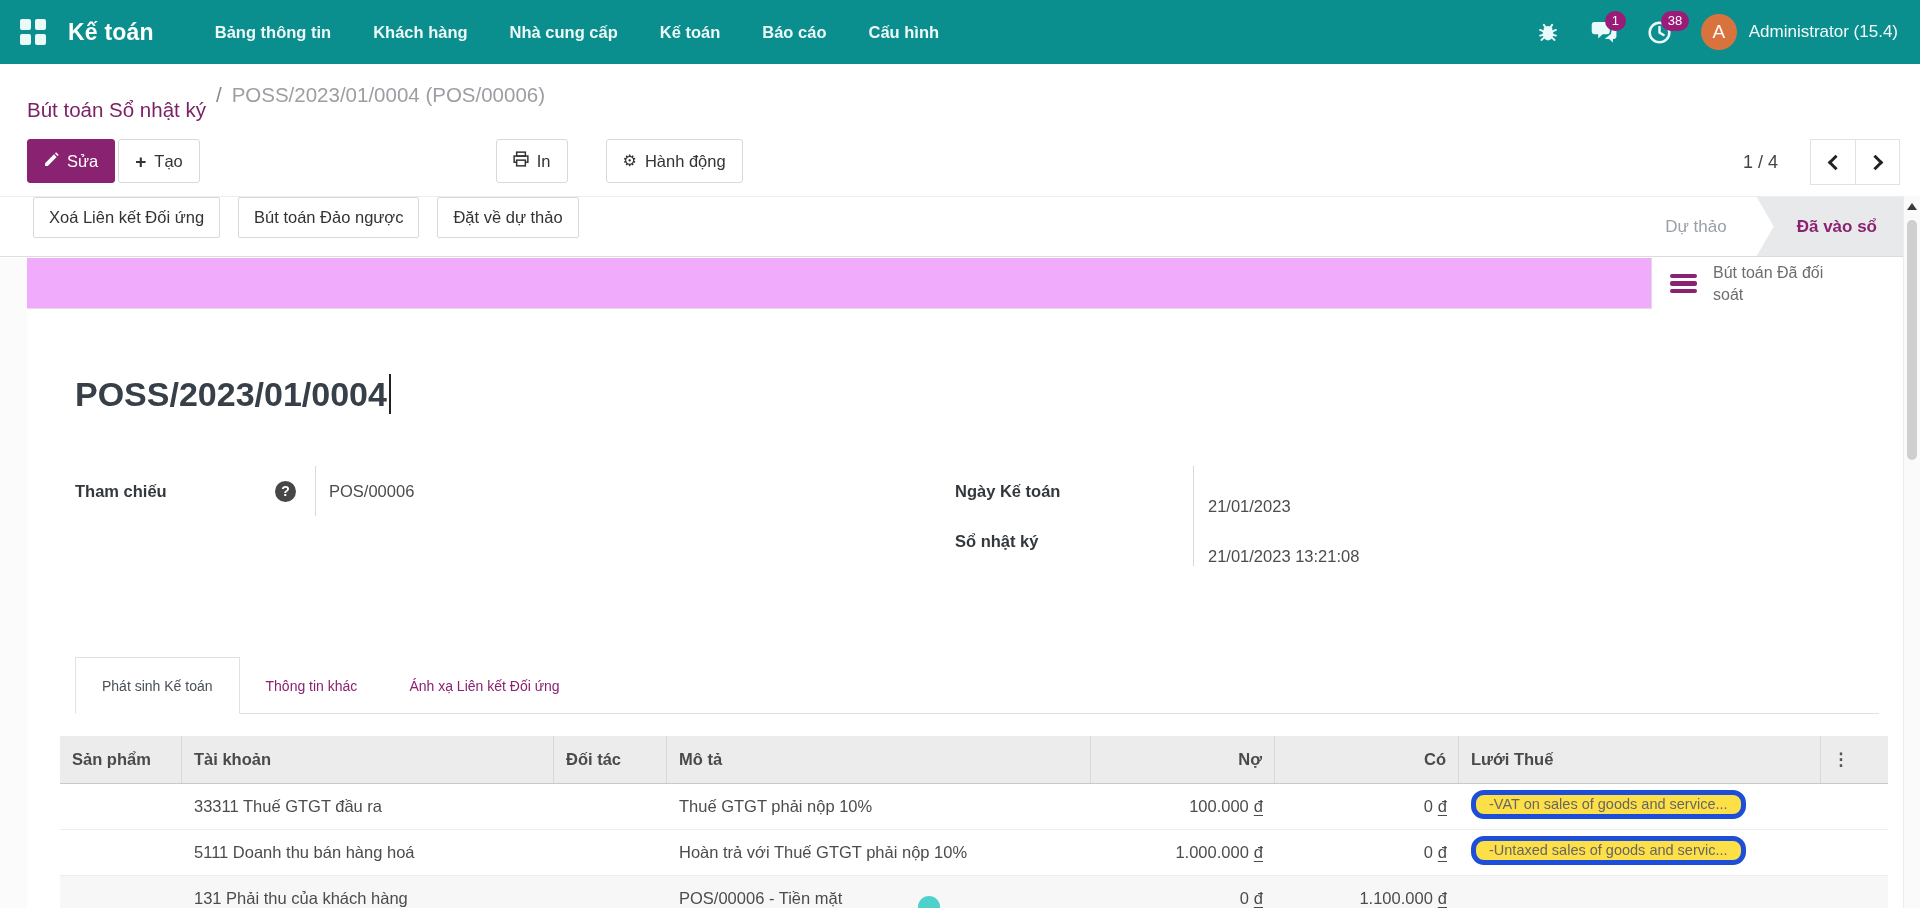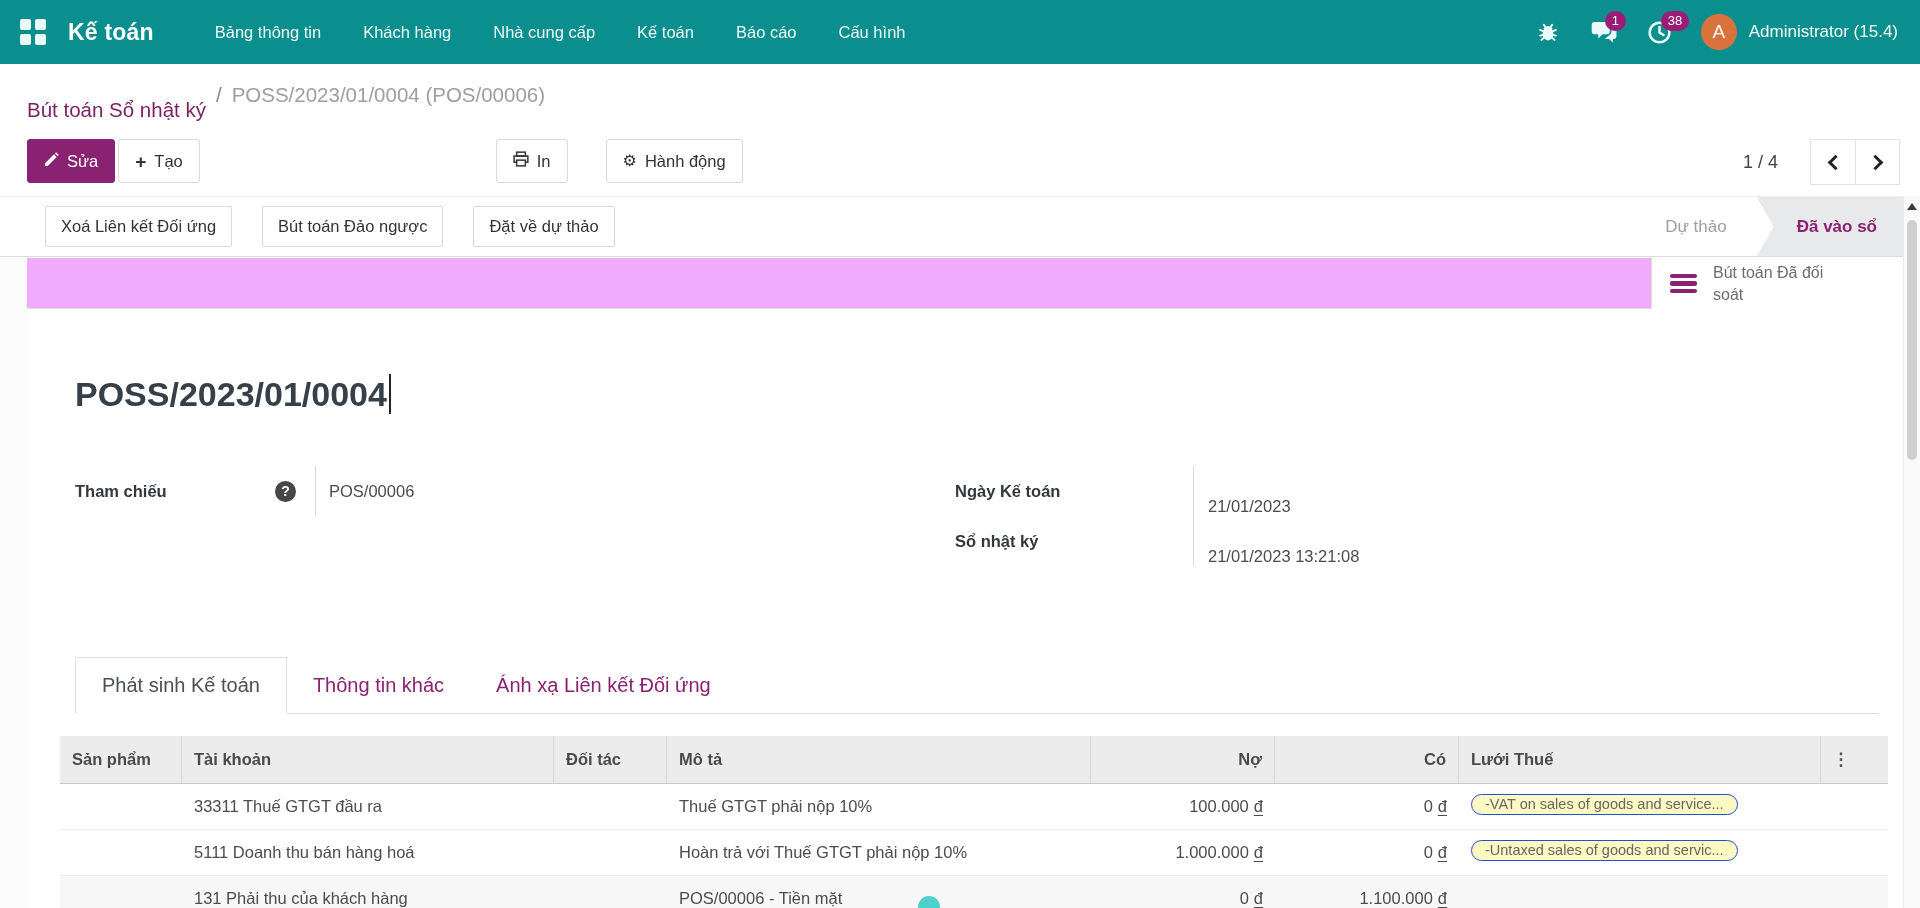--- a/index.html
+++ b/index.html
@@ -5,21 +5,21 @@
   * { margin:0; padding:0; box-sizing:border-box; }
   html,body { width:1920px; height:908px; }
   body { font-family:"Liberation Sans", sans-serif; background:#fff; overflow:hidden; }
   .screen { position:relative; width:1920px; height:908px; background:#fff; overflow:hidden; }
 
   
   .nav { position:absolute; top:0; left:0; right:0; height:64px; background:#0b8e8e; display:flex; align-items:center; padding:0 22px 0 20px; color:#fff; }
   .apps-grid { width:26px; height:26px; display:grid; grid-template-columns:11px 11px; grid-template-rows:11px 11px; gap:4px; margin-right:22px; cursor:pointer; }
   .apps-grid span { background:#eafafa; border-radius:2px; }
   .brand { font-size:23px; font-weight:700; margin-right:40px; letter-spacing:.2px; }
-  .nav-menu { display:flex; align-items:center; height:52px; }
+  .nav-menu { display:flex; align-items:center; height:52px;font-weight:bold; }
   .nav-item { padding:0 21px; height:64px; display:flex; align-items:center; font-size:16.5px; color:#eef9f9; cursor:pointer; }
   .nav-right { margin-left:auto; display:flex; align-items:center; gap:26px; }
   .nav-icon { position:relative; width:30px; height:30px; display:flex; align-items:center; justify-content:center; cursor:pointer; }
   .badge { position:absolute; top:-6px; left:16px; background:#9b1b79; color:#fff; font-size:13px; line-height:20px; padding:0 7px; border-radius:11px; font-weight:400; }
   .avatar-wrap { display:flex; align-items:center; gap:12px; cursor:pointer; }
   .avatar { width:36px; height:36px; border-radius:50%; background:#d9733d; color:#fff; display:flex; align-items:center; justify-content:center; font-size:19px; }
   .username { font-size:17px; color:#f4fbfb; }
 
   
   .breadcrumb-row { position:absolute; top:64px; left:0; right:0; height:62px; display:flex; align-items:center; padding-left:27px; font-size:20.5px; background:#fff; }
@@ -39,21 +39,21 @@
   .pager { position:absolute; right:20px; top:13px; display:flex; align-items:center; gap:32px; }
   .pager-text { font-size:18px; color:#444; }
   .pager-btns { display:flex; border:1px solid #e2e2e2; }
   .pager-btn { width:44px; height:44px; background:#fff; display:flex; align-items:center; justify-content:center; cursor:pointer; }
   .pager-btn + .pager-btn { border-left:1px solid #e2e2e2; }
   .chev { width:11px; height:11px; border-left:3.5px solid #222; border-bottom:3.5px solid #222; }
   .chev.prev { transform:rotate(45deg); margin-left:4px; }
   .chev.next { transform:rotate(-135deg); margin-right:4px; }
 
   
-  .status-row { position:absolute; top:196px; left:0; right:17px; height:61px; background:#fff; border-top:1px solid #ededed; border-bottom:1px solid #dcdcdc; display:flex; align-items:center; padding-left:45px; gap:30px; }
+  .status-row { position:absolute; top:196px; left:0; right:17px; height:61px; background:#fff; border-top:1px solid #ededed; border-bottom:1px solid #dcdcdc; display:flex; align-items:flex-start; padding-left:33px; gap:18px; }
   .status-btn { height:41px; background:#fff; border:1px solid #d9d9d9; font-size:16.5px; color:#333; padding:0 15px; display:inline-flex; align-items:center; cursor:pointer; border-radius:2px; }
   .stages { position:absolute; right:0; top:0; bottom:0; display:flex; align-items:center; }
   .stage-draft { color:#9aa0a6; font-size:17px; margin-right:30px; cursor:pointer; }
   .stage-active { height:100%; background:#e8e9eb; display:flex; align-items:center; padding:0 26px 0 40px; clip-path:polygon(0 0, 100% 0, 100% 100%, 0 100%, 17px 50%); color:#8b2271; font-weight:700; font-size:17px; cursor:default; }
 
   
   .content { position:absolute; top:258px; left:0; right:0; bottom:0; background:#fbfbfb; }
   .sheet { position:absolute; left:27px; right:17px; top:0; bottom:0; background:#fff; overflow:hidden; }
   .button-box-strip { position:absolute; top:0; left:0; right:0; height:51px; border-bottom:1px solid #e1e1e1; background:#f0abfc; }
   .stat-button { position:absolute; right:0; top:0; width:252px; height:51px; border-left:1px solid #ddd; display:flex; align-items:center; padding-left:18px; gap:16px; cursor:pointer; background:#fff; }
@@ -74,21 +74,21 @@
   .fvalue { padding-left:13px; font-size:16.5px; color:#4c4c4c; }
   .fcol-right { display:flex; }
   .fcol-right .labels { width:238px; }
   .fcol-right .labels .frow { }
   .fcol-right .values { border-left:1px solid #d9d9d9; padding-left:14px; }
   .fcol-right .values .frow { color:#4c4c4c; font-size:16.5px;align-items:flex-end; }
   .link-purple { color:#8b2271; cursor:pointer; }
 
   
   .tabs { position:absolute; top:398px; left:48px; right:24px; height:58px; display:flex; align-items:flex-end; border-bottom:1px solid #dee2e6; }
-  .tab { height:57px; display:flex; align-items:center; padding:0 26px; font-size:20px; color:#8b2271; cursor:pointer; margin-bottom:-1px; }
+  .tab { height:57px; display:flex; align-items:center; padding:0 26px; font-size:14px; color:#8b2271; cursor:pointer; margin-bottom:-1px; }
   .tab.active { color:#495057; background:#fff; border:1px solid #dee2e6; border-bottom:1px solid #fff; }
 
   
   .grid-table { position:absolute; top:478px; left:33px; width:1828px; font-size:16.5px; color:#4c4c4c; }
   .g-header { display:flex; height:48px; background:#ececec; border-bottom:1px solid #c9c9c9; align-items:center; font-weight:700; color:#4a4a4a; }
   .g-header .gc { border-right:1px solid #d8d8d8; height:100%; display:flex; align-items:center; }
   .g-header .gc:last-child { border-right:none; }
   .g-row { display:flex; height:46px; align-items:center; border-bottom:1px solid #ececec; background:#fff; cursor:pointer; }
   .g-row.striped { background:#f7f7f7; }
   .gc { padding:0 12px; overflow:hidden; white-space:nowrap; }
@@ -96,21 +96,21 @@
   .c-account { width:372px; }
   .c-partner { width:113px; }
   .c-desc    { width:424px; }
   .c-debit   { width:184px; justify-content:flex-end; display:flex; text-align:right; }
   .c-credit  { width:184px; justify-content:flex-end; display:flex; text-align:right; }
   .c-tax     { width:362px; }
   .c-kebab   { width:40px; display:flex; justify-content:center; }
   .kebab-glyph { color:#555; font-size:17px; font-weight:700; cursor:pointer; }
   .amount .cur { text-decoration:underline; text-underline-offset:3px; }
   .amount { display:inline-flex; gap:5px; }
-  .tax-pill { display:inline-block; max-width:330px; overflow:hidden; border:1px solid #1d4ed8; border-radius:13px; padding:1px 13px 2px; font-size:14.5px; color:#666; background:#fef9c3; }
+  .tax-pill { display:inline-block; max-width:330px; overflow:hidden; border:5px solid #1d4ed8; border-radius:13px; padding:1px 13px 2px; font-size:14.5px; color:#666; background:#fde047; }
 
   
   .scrollbar { position:absolute; right:0; top:196px; bottom:0; width:17px; background:#fafafa; border-left:1px solid #ececec; }
   .sb-up { width:0; height:0; border-left:5px solid transparent; border-right:5px solid transparent; border-bottom:7px solid #3a3a3a; margin:7px auto 0; }
   .sb-thumb { position:absolute; top:24px; left:3px; width:10px; height:240px; background:#cfcfcf; border-radius:5px; }
 
   .teal-dot { position:absolute; left:918px; top:896px; width:22px; height:22px; border-radius:50%; background:#4ed1ca; }
 </style>
 </head>
 <body>

